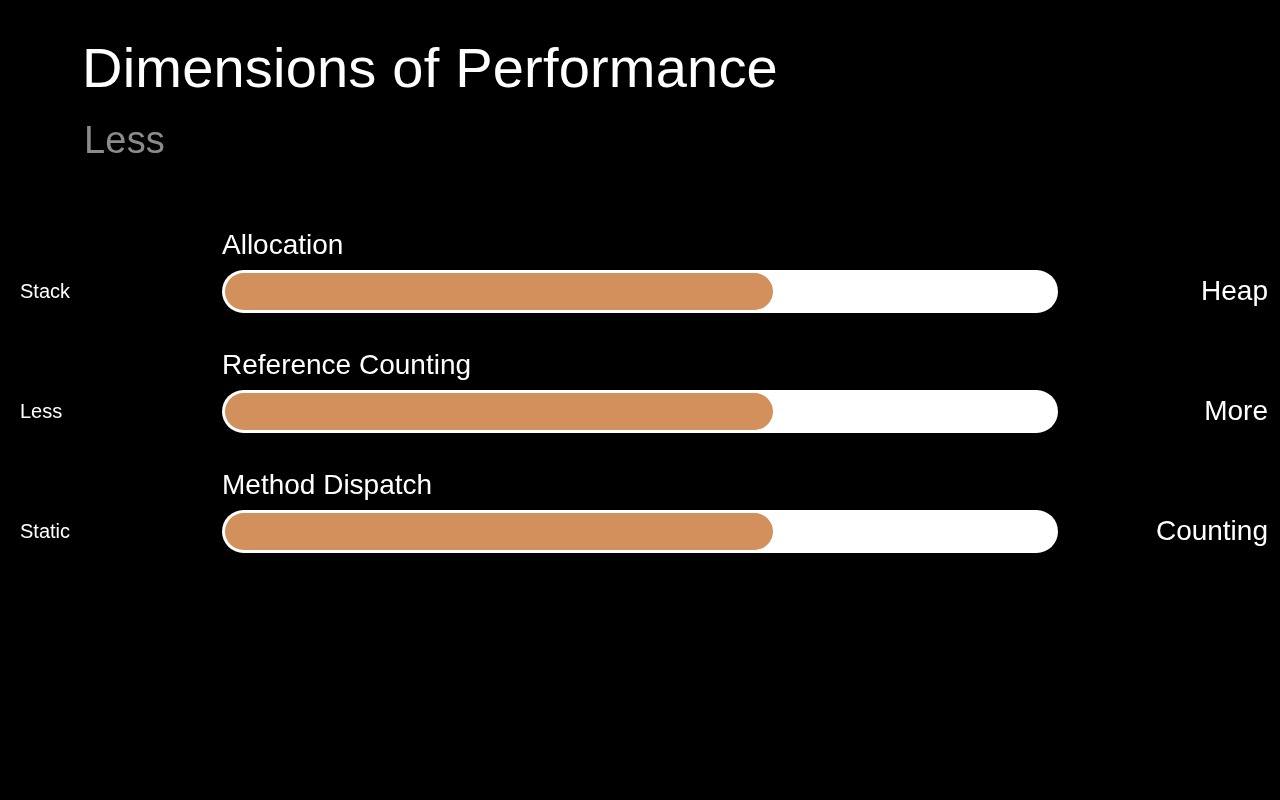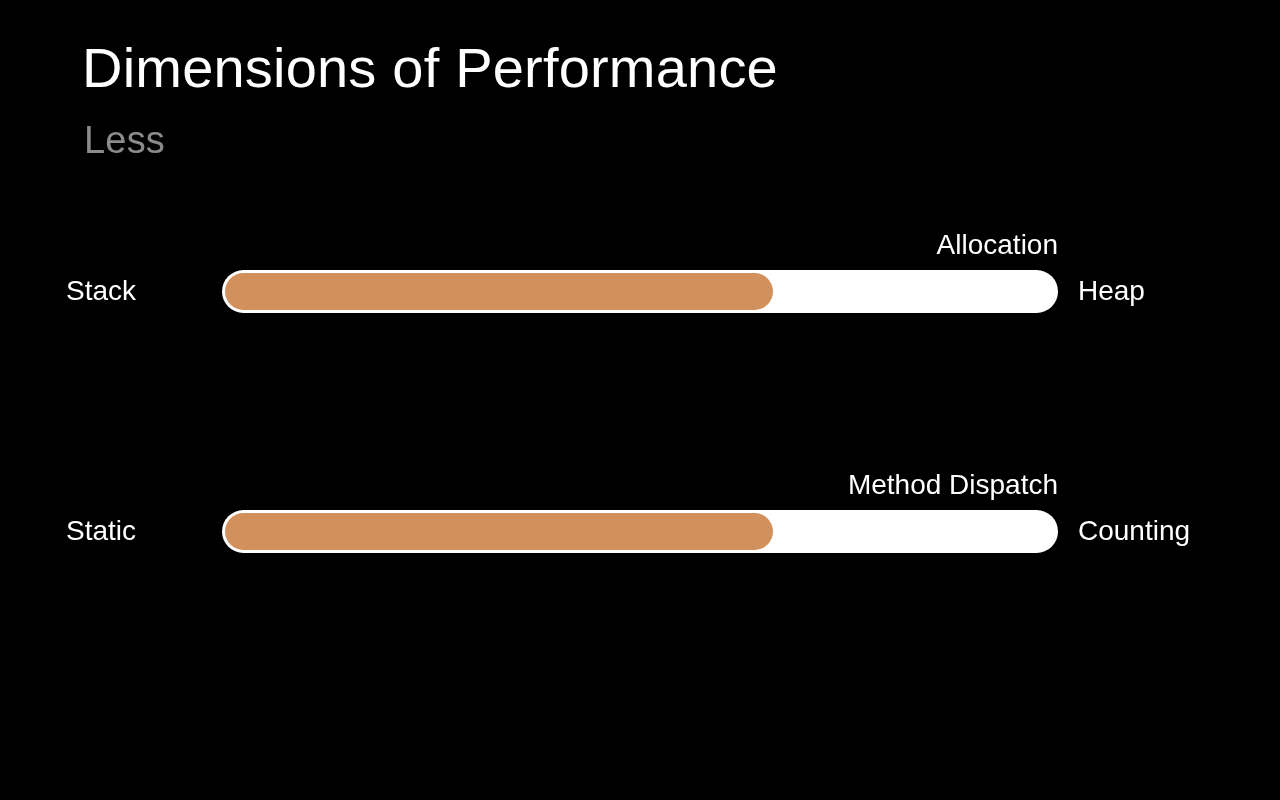--- a/index.html
+++ b/index.html
@@ -64,47 +64,47 @@
   }
   .dimension-row.row-0 { top: 228px; }
   .dimension-row.row-1 { top: 348px; }
   .dimension-row.row-2 { top: 468px; padding-left: 32px; }
 
   .dimension-caption {
     position: absolute;
     left: 222px;
     top: 0px;
     width: 836px;
-    text-align: right;
+    text-align: left;
     font-size: 28px;
     line-height: 34px;
     font-weight: 300;
     color: #ffffff;
     white-space: nowrap;
   }
 
   .label-left {
     position: absolute;
     left: 20px;
     top: 46px;
     width: 162px;
-    text-align: center;
-    font-size: 28px;
+    text-align: left;
+    font-size: 20px;
     line-height: 34px;
     font-weight: 300;
     color: #ffffff;
     white-space: nowrap;
   }
 
   .label-right {
     position: absolute;
     left: 1078px;
     top: 46px;
     width: 190px;
-    text-align: left;
+    text-align: right;
     font-size: 28px;
     line-height: 34px;
     font-weight: 300;
     color: #ffffff;
     white-space: nowrap;
   }
 
   .slider-track {
     position: absolute;
     left: 222px;
@@ -138,20 +138,28 @@
 
     <div class="dimension-row row-0">
       <div class="dimension-caption">Allocation</div>
       <div class="label-left">Stack</div>
       <div class="slider-track" style="background: rgb(255, 255, 255);">
         <div class="slider-fill" style="width: 547.8px; background: rgb(210, 145, 92);"></div>
       </div>
       <div class="label-right">Heap</div>
     </div>
 
+    <div class="dimension-row row-1">
+      <div class="dimension-caption">Reference Counting</div>
+      <div class="label-left">Less</div>
+      <div class="slider-track" style="background: rgb(255, 255, 255);">
+        <div class="slider-fill" style="width: 547.8px; background: rgb(210, 145, 92);"></div>
+      </div>
+      <div class="label-right">More</div>
+    </div>
 
     <div class="dimension-row row-2">
       <div class="dimension-caption">Method Dispatch</div>
       <div class="label-left">Static</div>
       <div class="slider-track" style="background: rgb(255, 255, 255);">
         <div class="slider-fill" style="width: 547.8px; background: rgb(210, 145, 92);"></div>
       </div>
       <div class="label-right">Counting</div>
     </div>
 

